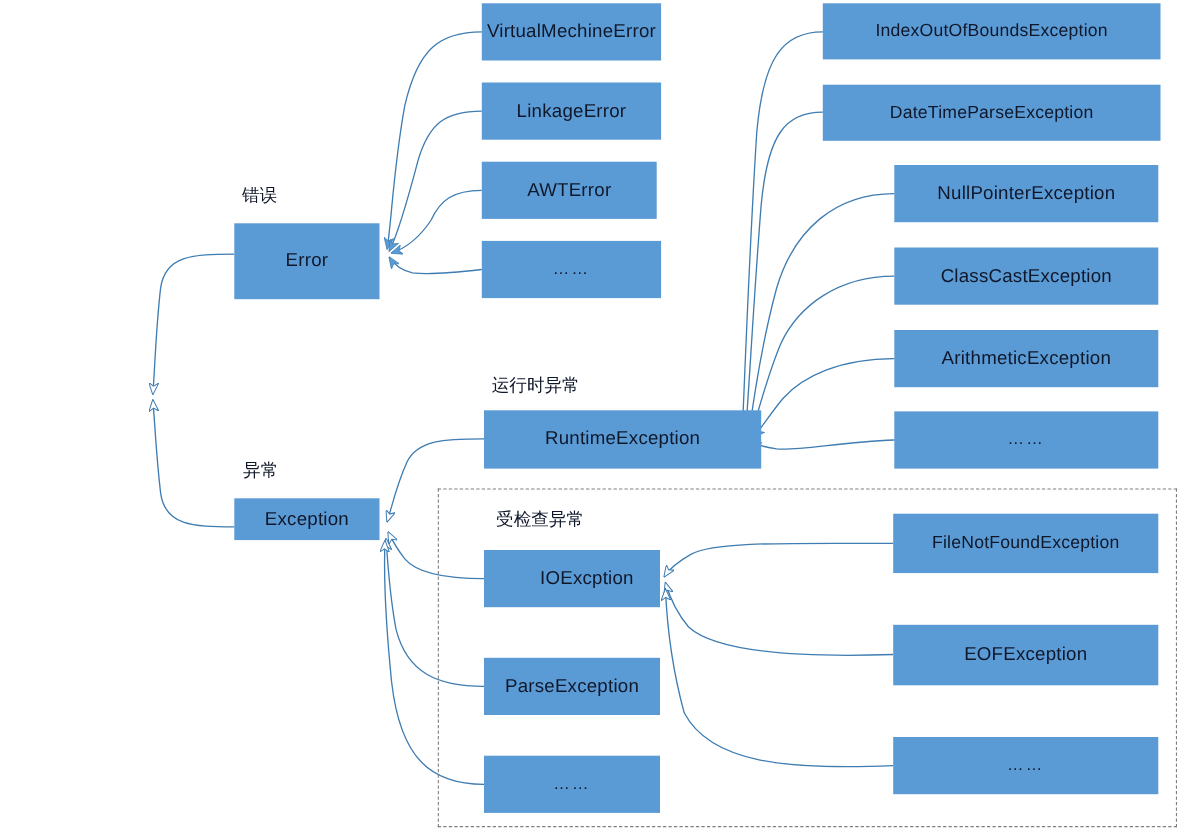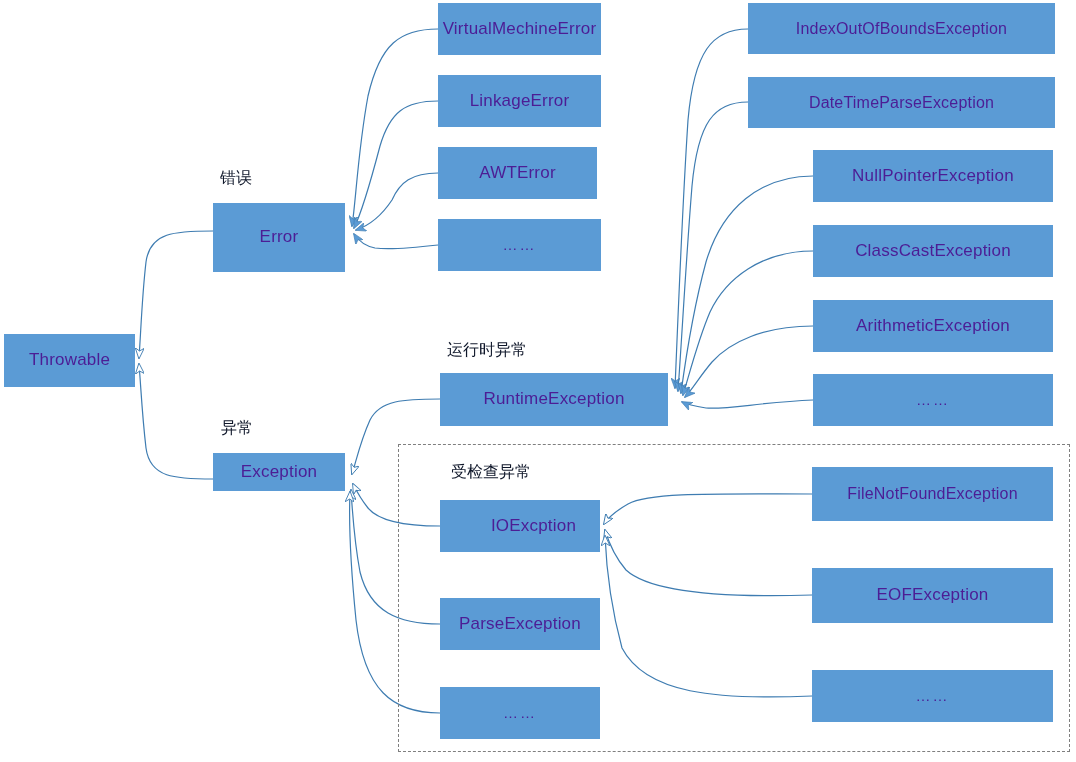--- a/index.html
+++ b/index.html
@@ -1,19 +1,19 @@
 <!DOCTYPE html>
 <html><head>
 <meta charset="utf-8">
 <style>
   html,body{margin:0;padding:0;background:#ffffff;}
   #stage{position:relative;width:1076px;height:762px;background:#ffffff;
          font-family:"Liberation Sans","DejaVu Sans",sans-serif;overflow:hidden;}
   #wires{position:absolute;left:0;top:0;width:1076px;height:762px;pointer-events:none;}
-  .node{position:absolute;background:#5B9BD5;color:#4c1d95;
+  .node{position:absolute;background:#5B9BD5;color:#0f172a;
         display:flex;align-items:center;justify-content:center;
         font-size:17px;letter-spacing:.2px;line-height:1.1;
         text-align:center;box-sizing:border-box;padding:0 6px;}
   .node.small{font-size:16px;}
   .node.dots{font-size:15px;letter-spacing:2px;}
   .grouplabel{position:absolute;color:#0f172a;font-size:16px;white-space:nowrap;
               font-family:"DejaVu Sans","Liberation Sans",sans-serif;}
   .dashbox{position:absolute;border:1px dashed #7f7f7f;box-sizing:border-box;background:transparent;}
 </style>
 </head>
@@ -59,24 +59,23 @@
     </g>
   </svg>
 
   <div class="dashbox" id="checkedRegion" style="left: 398px; top: 444px; width: 672px; height: 308px;"></div>
 
   <div class="grouplabel" id="lbl-error" style="left: 220px; top: 168px;">错误</div>
   <div class="grouplabel" id="lbl-exception" style="left: 221px; top: 418px;">异常</div>
   <div class="grouplabel" id="lbl-runtime" style="left: 447px; top: 340px;">运行时异常</div>
   <div class="grouplabel" id="lbl-checked" style="left: 451px; top: 462px;">受检查异常</div>
 
-  <div class="node" id="n-root" style="left: 4px; top: 334px; width: 131px; height: 53px;">Throwable</div>
   <div class="node" id="n-error" style="left: 213px; top: 203px; width: 132px; height: 69px;">Error</div>
   <div class="node" id="n-exception" style="left: 213px; top: 453px; width: 132px; height: 38px;">Exception</div>
-  <div class="node" id="n-runtime" style="left: 440px; top: 373px; width: 228px; height: 53px;">RuntimeException</div>
+  <div class="node" id="n-runtime" style="left: 440px; top: 373px; width: 252px; height: 53px;">RuntimeException</div>
 
   <div id="grp-error-children">
       <div class="node" style="left: 438px; top: 3px; width: 163px; height: 52px;">VirtualMechineError</div>
       <div class="node" style="left: 438px; top: 75px; width: 163px; height: 52px;">LinkageError</div>
       <div class="node" style="left: 438px; top: 147px; width: 159px; height: 52px;">AWTError</div>
       <div class="node dots" style="left: 438px; top: 219px; width: 163px; height: 52px;">……</div>
     </div>
   <div id="grp-runtime-children">
       <div class="node small" style="left: 748px; top: 3px; width: 307px; height: 51px;">IndexOutOfBoundsException</div>
       <div class="node small" style="left: 748px; top: 77px; width: 307px; height: 51px;">DateTimeParseException</div>

